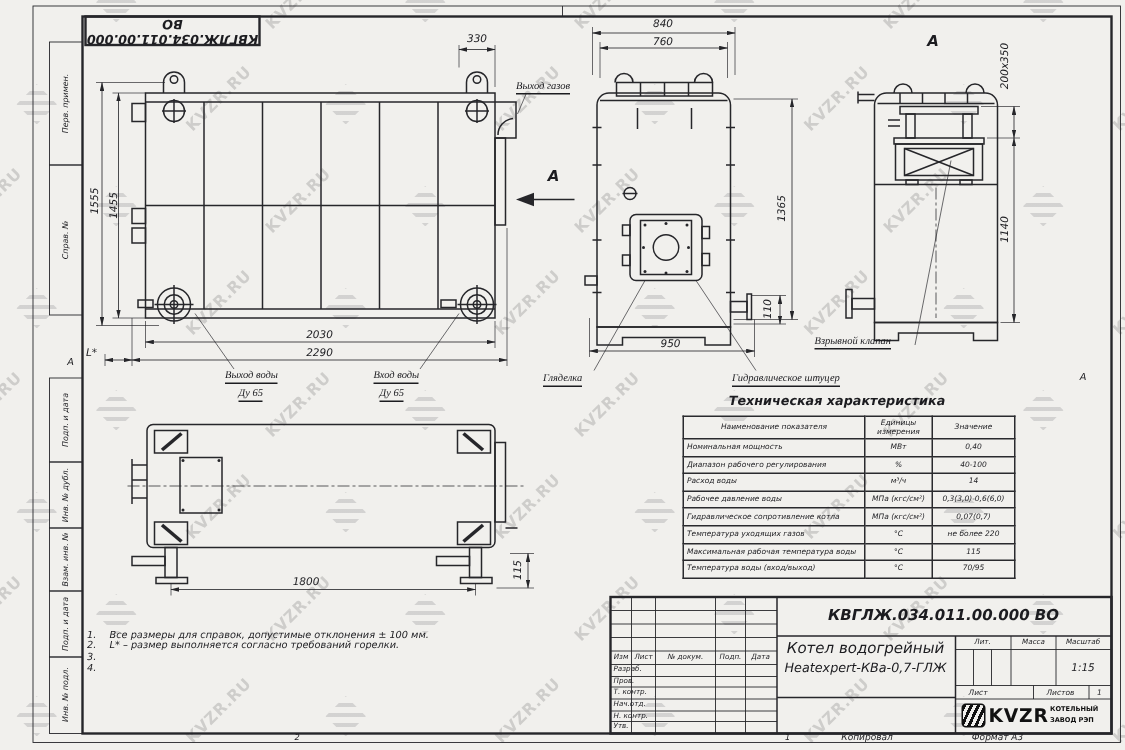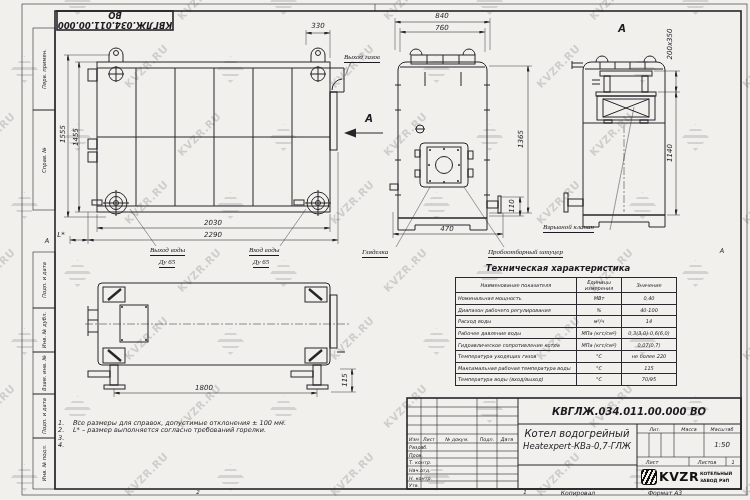--- a/index.html
+++ b/index.html
@@ -401,23 +401,23 @@
   <span class="txt ctr big" style="left:369px;top:118px">А</span>
   <span class="txt und" style="left:150px;top:246px">Выход воды</span>
   <span class="txt und" style="left:159px;top:258px">Ду 65</span>
   <span class="txt und" style="left:249px;top:246px">Вход воды</span>
   <span class="txt und" style="left:253px;top:258px">Ду 65</span>
 
   <span class="txt ctr" style="left:442px;top:16px">840</span>
   <span class="txt ctr" style="left:442px;top:28px">760</span>
   <span class="txt vrot" style="left:521px;top:139px">1365</span>
   <span class="txt vrot" style="left:512px;top:206px">110</span>
-  <span class="txt ctr" style="left:447px;top:229px">470</span>
+  <span class="txt ctr" style="left:447px;top:229px">950</span>
   <span class="txt und" style="left:362px;top:248px">Гляделка</span>
-  <span class="txt und" style="left:488px;top:248px">Пробоотборный штуцер</span>
+  <span class="txt und" style="left:488px;top:248px">Гидравлическое штуцер</span>
 
   <span class="txt ctr big" style="left:622px;top:28px">А</span>
   <span class="txt vrot" style="left:670px;top:44px">200x350</span>
   <span class="txt vrot" style="left:670px;top:153px">1140</span>
   <span class="txt und" style="left:543px;top:223px">Взрывной клапан</span>
 
   <span class="txt ctr" style="left:204px;top:388px">1800</span>
   <span class="txt vrot" style="left:345px;top:380px">115</span>
 
   <span class="txt ctr" style="left:47px;top:241px;font-size:6.5px">А</span>
@@ -503,21 +503,21 @@
   <span class="txt ctr" style="left:577px;top:433px;font-size:10px">Котел водогрейный</span>
   <span class="txt ctr" style="left:577px;top:446px;font-size:8.5px">Heatexpert-КВа-0,7-ГЛЖ</span>
   <span class="tbsc" style="left:414px;top:438.5px">Изм</span>
   <span class="tbsc" style="left:429px;top:438.5px">Лист</span>
   <span class="tbsc" style="left:457px;top:438.5px">№ докум.</span>
   <span class="tbsc" style="left:487px;top:438.5px">Подп.</span>
   <span class="tbsc" style="left:507px;top:438.5px">Дата</span>
   <span class="tbsc" style="left:655px;top:428.5px">Лит.</span>
   <span class="tbsc" style="left:689px;top:428.5px">Масса</span>
   <span class="tbsc" style="left:722px;top:428.5px">Масштаб</span>
-  <span class="tbsc" style="left:722px;top:445px;font-size:7px">1:50</span>
+  <span class="tbsc" style="left:722px;top:445px;font-size:7px">1:15</span>
   <span class="tbsc" style="left:652px;top:461.5px;font-size:5px">Лист</span>
   <span class="tbsc" style="left:707px;top:461.5px;font-size:5px">Листов</span>
   <span class="tbsc" style="left:733px;top:461.5px;font-size:5px">1</span>
   <div class="kvzr-sq"></div>
   <span class="kvzr-txt">KVZR</span>
   <span class="kvzr-sub" style="left:700px;top:471px">КОТЕЛЬНЫЙ</span>
   <span class="kvzr-sub" style="left:700px;top:478px">ЗАВОД РЭП</span>
 
 <span class="txt vrot cap" style="left: 44px; top: 69px;">Перв. примен.</span>
     <span class="txt vrot cap" style="left: 44px; top: 160px;">Справ. №</span>

